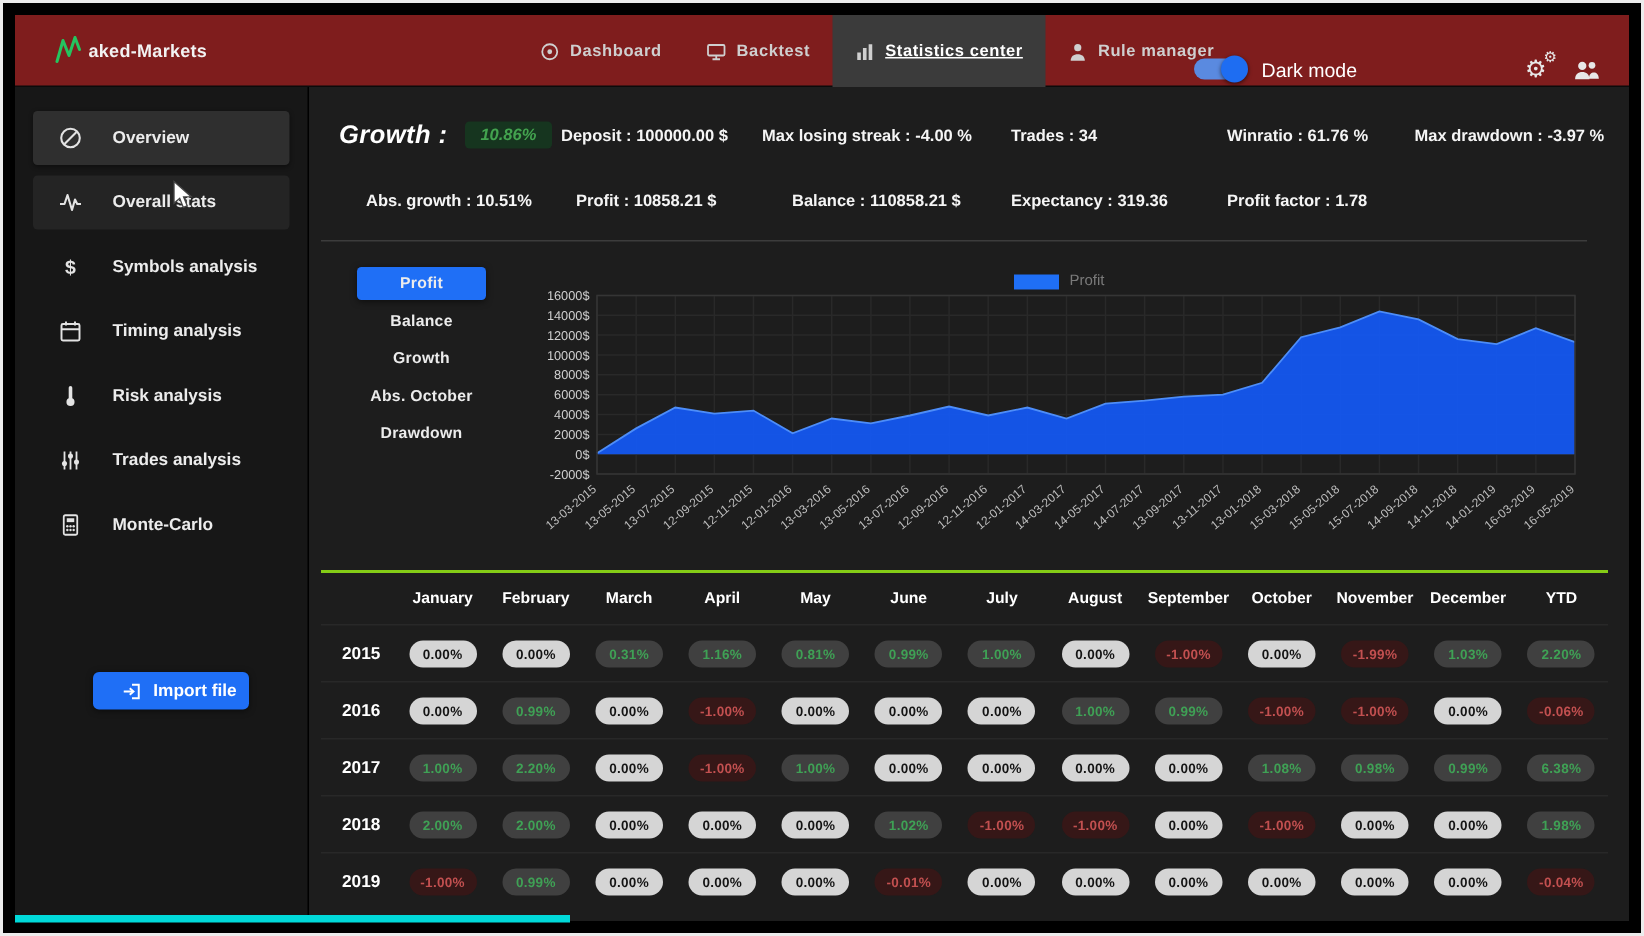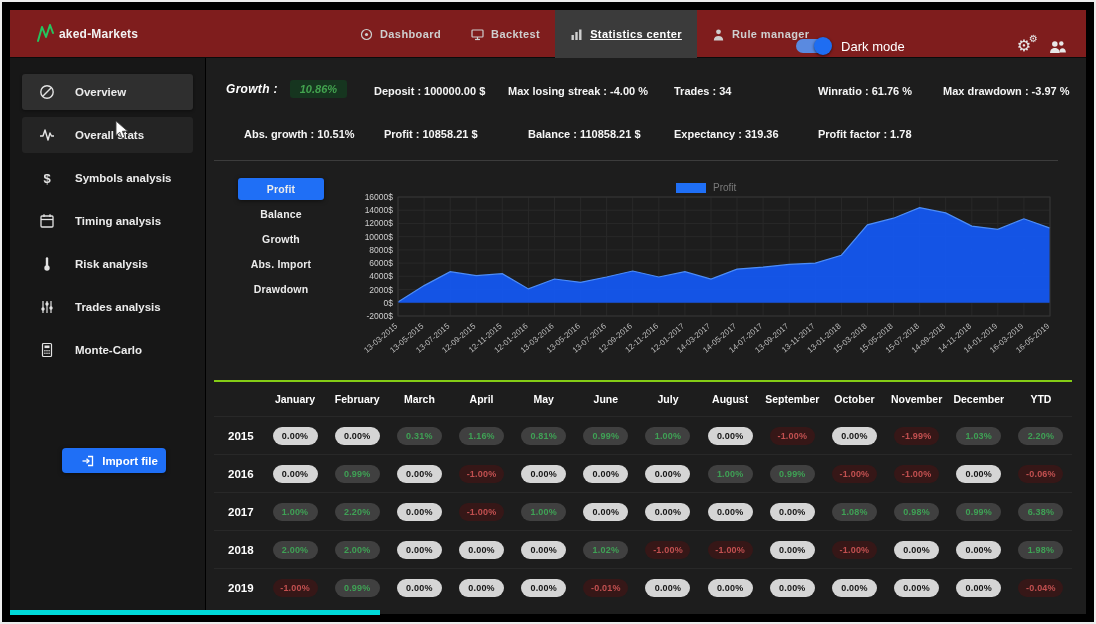--- a/index.html
+++ b/index.html
@@ -30,21 +30,21 @@
   .side-item{margin:7px 12px 0 12px;height:36px;border-radius:3px;display:flex;align-items:center;gap:20px;padding-left:17px;color:#ececec;font-size:11.5px;font-weight:700;cursor:pointer;}
   .side-item svg{flex:0 0 auto;color:#e3e3e3;}
   .side-item.active{background:#2f2f2f;box-shadow:0 1px 3px rgba(0,0,0,.4);}
   .side-item.hover{background:#242424;}
   .import-btn{position:absolute;left:52px;top:390px;width:104px;height:25px;background:#1f6ff6;border-radius:4px;display:flex;align-items:center;justify-content:center;gap:8px;color:#fff;font-size:11.5px;font-weight:700;cursor:pointer;box-shadow:0 1px 4px rgba(0,0,0,.5);padding-left:12px;}
 
   
   .main{position:absolute;left:196px;top:48px;right:0;bottom:0;background:#1d1d1d;}
   .stat{position:absolute;font-size:11px;font-weight:700;color:#f5f5f5;white-space:nowrap;}
   .growth-group{position:absolute;left:20px;top:22px;display:flex;align-items:center;gap:12px;}
-  .growth-label{font-size:12px;font-style:italic;font-weight:800;color:#fff;letter-spacing:.3px;}
+  .growth-label{font-size:17px;font-style:italic;font-weight:800;color:#fff;letter-spacing:.3px;}
   .growth-badge{background:#16351f;color:#43a34f;font-size:11px;font-weight:700;font-style:italic;padding:3px 10px;border-radius:3px;}
   .stats-divider{position:absolute;left:8px;right:28px;top:102px;border-bottom:1px solid #3c3c3c;}
 
   
   .chart-btns{position:absolute;left:32px;top:120px;width:86px;}
   .chart-btn{height:22px;line-height:22px;text-align:center;font-size:10.5px;font-weight:700;color:#ececec;margin-bottom:3px;border-radius:3px;cursor:pointer;letter-spacing:.2px;}
   .chart-btn.active{background:#1f6ff6;box-shadow:0 1px 4px rgba(0,0,0,.5);}
   .legend{position:absolute;left:470px;top:124px;display:flex;align-items:center;gap:7px;}
   .legend-swatch{width:30px;height:10px;background:#1f6ff6;}
   .legend-label{color:#7a7a7a;font-size:10px;}
@@ -222,21 +222,21 @@
       <span class="stat" style="left:322px;top:70px;">Balance : 110858.21 $</span>
       <span class="stat" style="left:468px;top:70px;">Expectancy : 319.36</span>
       <span class="stat" style="left:612px;top:70px;">Profit factor : 1.78</span>
 
       <div class="stats-divider"></div>
 
       <div class="chart-btns">
         <div class="chart-btn active">Profit</div>
         <div class="chart-btn">Balance</div>
         <div class="chart-btn">Growth</div>
-        <div class="chart-btn">Abs. Import</div>
+        <div class="chart-btn">Abs. October</div>
         <div class="chart-btn">Drawdown</div>
       </div>
 
       <div class="legend">
         <div class="legend-swatch"></div>
         <span class="legend-label">Profit</span>
       </div>
 
       <svg id="profit-chart-svg" class="chart-svg" width="710" height="175" viewBox="0 0 710 175">
           <line class="grid" x1="52" y1="6.0" x2="704" y2="6.0"></line>

